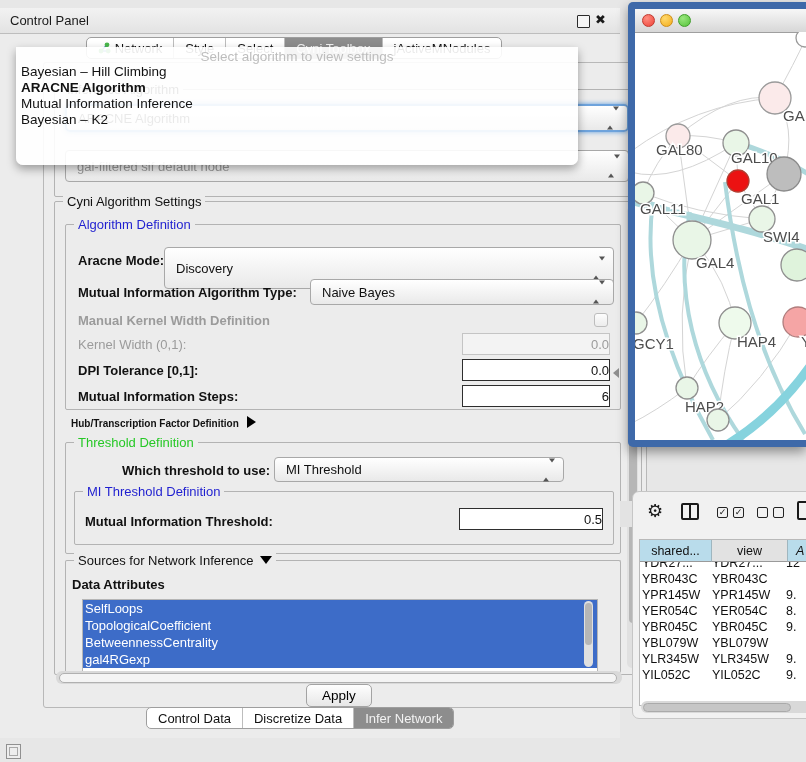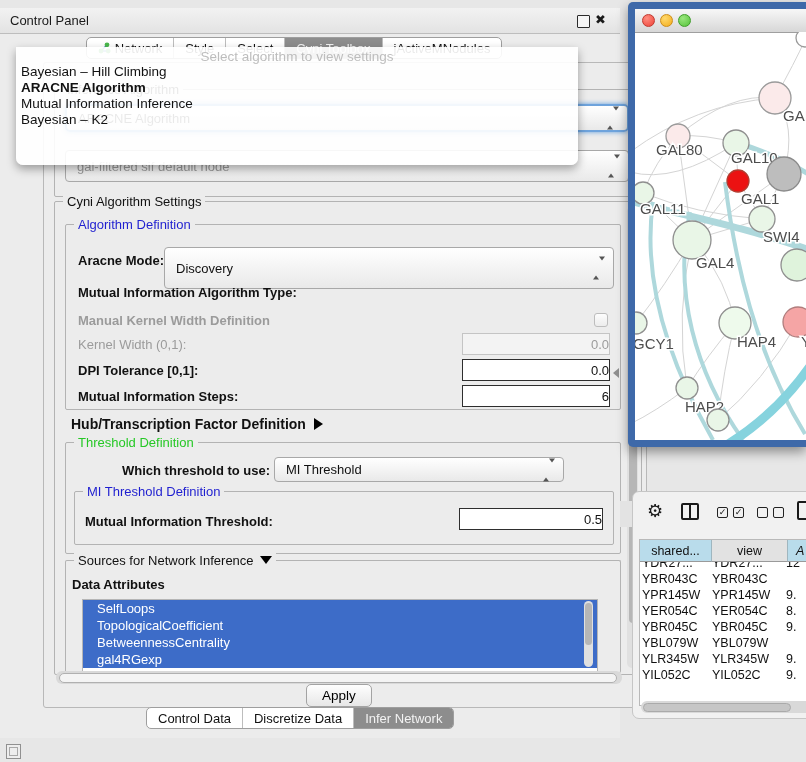--- a/index.html
+++ b/index.html
@@ -30,21 +30,21 @@
   .spins{position:absolute;right:8px;top:50%;transform:translateY(-50%);}
   .up{width:0;height:0;border-left:3.5px solid transparent;border-right:3.5px solid transparent;border-bottom:4.5px solid #555;margin-bottom:2px;}
   .down{width:0;height:0;border-left:3.5px solid transparent;border-right:3.5px solid transparent;border-top:4.5px solid #555;}
   .num{position:absolute;border:1px solid #2e2e2e;background:#fff;font-size:13px;box-sizing:border-box;
        display:flex;align-items:center;justify-content:flex-end;}
   .num.dis{border:1px solid #c4c4c4;background:#f3f3f3;color:#9b9b9b;}
   .cb{position:absolute;width:14px;height:14px;border:1px solid #bdbdbd;border-radius:3px;background:linear-gradient(#fdfdfd,#ececec);box-sizing:border-box;}
   .tri-r{display:inline-block;width:0;height:0;border-top:6px solid transparent;border-bottom:6px solid transparent;border-left:9px solid #000;vertical-align:-1px;margin-left:8px;}
   .tri-d{display:inline-block;width:0;height:0;border-left:6px solid transparent;border-right:6px solid transparent;border-top:8px solid #000;vertical-align:1px;margin-left:6px;}
   .attr-list{position:absolute;background:#fff;border:1px solid #b5b5b5;overflow:hidden;}
-  .attr-row{height:17px;line-height:17px;padding-left:14px;font-size:13px;}
+  .attr-row{height:17px;line-height:17px;padding-left:2px;font-size:13px;}
   .attr-row.sel{background:#3d6cc8;color:#fff;}
   .vscroll{position:absolute;background:#e0e0e0;border-radius:6px;}
   .vthumb{position:absolute;background:#b6b6b6;border-radius:5px;}
   .hscroll{position:absolute;background:#d9d9d9;border-radius:6px;}
   .hthumb{position:absolute;background:#f4f4f4;border:1px solid #b0b0b0;border-radius:5px;box-sizing:border-box;}
   .btn{position:absolute;border:1px solid #a3a3a3;border-radius:5px;background:linear-gradient(#fefefe,#e7e7e7);
        font-size:13.5px;padding:3px 15px;}
   
   .popup{left:16px;top:47px;width:562px;height:118px;background:rgba(255,255,255,0.91);
        border-radius:0 0 7px 7px;box-shadow:0 4px 10px rgba(0,0,0,0.35);z-index:6;}
@@ -131,35 +131,39 @@
         <div class="grp" style="left:10px;top:22px;width:554px;height:184px;">
           <div class="legend blue">Algorithm Definition</div>
 
           <div class="lbl" style="left:12px;top:28px;">Aracne Mode:</div>
           <div class="combo" style="left:98px;top:22px;width:450px;height:42px;">
             <span>Discovery</span>
             <span class="spins"><span class="up"></span><span class="down"></span></span>
           </div>
 
           <div class="lbl" style="left:12px;top:60px;">Mutual Information Algorithm Type:</div>
+          <div class="combo" style="left:244px;top:54px;width:304px;height:26px;">
+            <span>Naive Bayes</span>
+            <span class="spins"><span class="up"></span><span class="down"></span></span>
+          </div>
 
           <div class="lbl gray" style="left:12px;top:88px;">Manual Kernel Width Definition</div>
           <div class="cb" style="left:528px;top:88px;"></div>
 
           <div class="lbl gray" style="left:12px;top:112px;font-weight:normal;">Kernel Width (0,1):</div>
           <div class="num dis" style="left:396px;top:108px;width:148px;height:22px;">0.0</div>
 
           <div class="lbl" style="left:12px;top:138px;">DPI Tolerance [0,1]:</div>
           <div class="num" style="left:396px;top:134px;width:148px;height:22px;">0.0</div>
 
           <div class="lbl" style="left:12px;top:164px;">Mutual Information Steps:</div>
           <div class="num" style="left:396px;top:160px;width:148px;height:22px;">6</div>
         </div>
 
-        <div class="lbl" style="left:16px;top:214px;font-size:14px;">
+        <div class="lbl" style="left:16px;top:214px;font-size:10px;">
           <span>Hub/Transcription Factor Definition</span><span class="tri-r"></span>
         </div>
 
         <div class="grp" style="left:10px;top:240px;width:554px;height:110px;">
           <div class="legend green">Threshold Definition</div>
 
           <div class="lbl" style="left:56px;top:20px;">Which threshold to use:</div>
           <div class="combo" style="left:208px;top:14px;width:290px;height:25px;">
             <span>MI Threshold</span>
             <span class="spins"><span class="up"></span><span class="down"></span></span>

